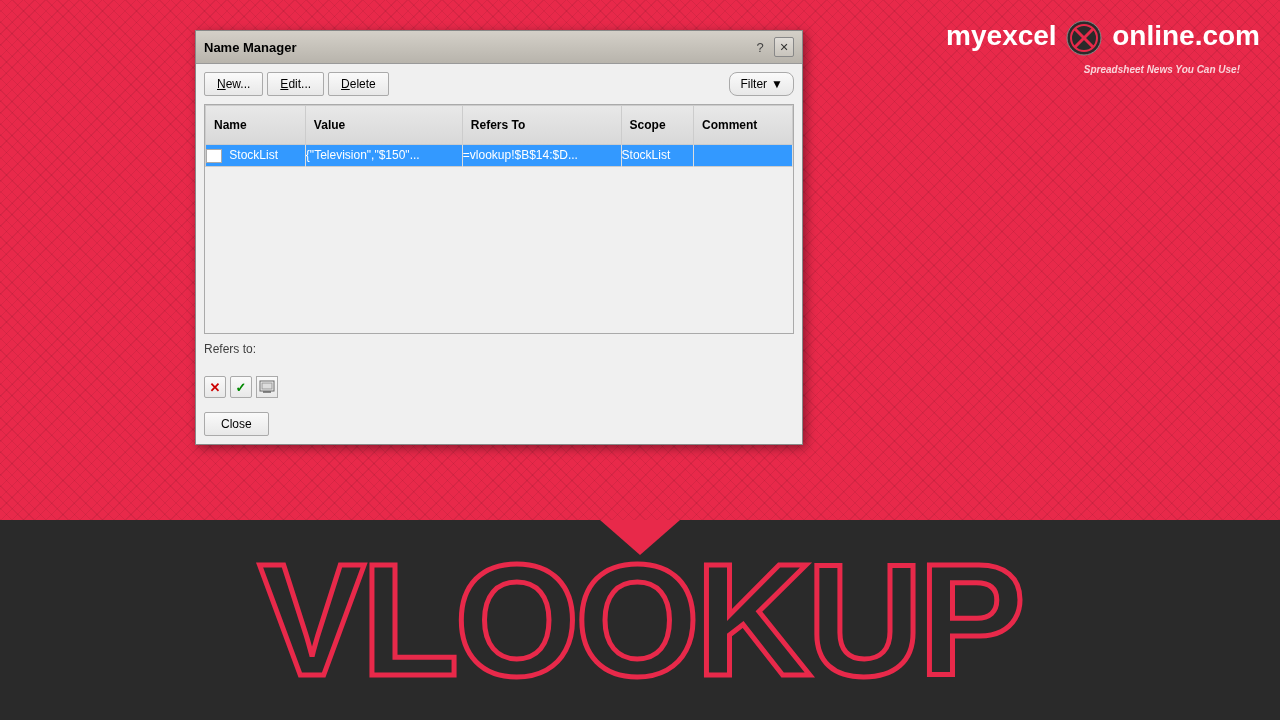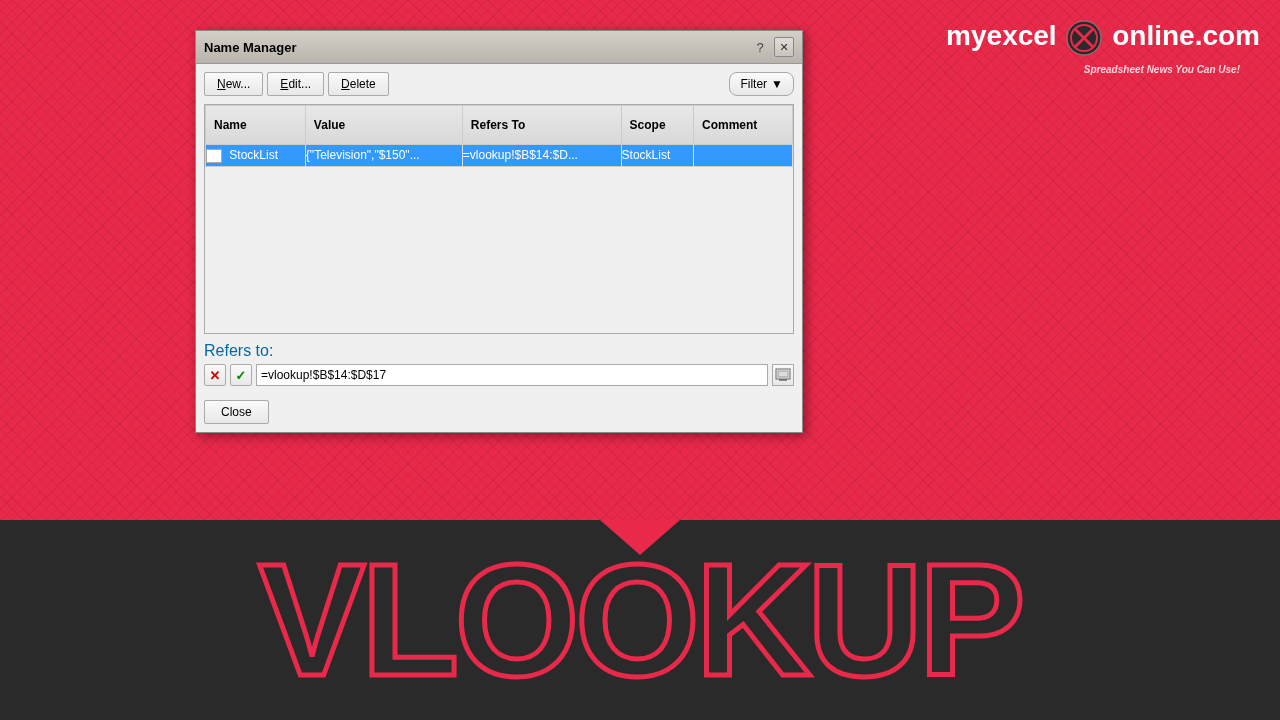--- a/index.html
+++ b/index.html
@@ -233,23 +233,23 @@
       vertical-align: middle;
       position: relative;
     }
 
     
     .refers-to-section {
       margin-top: 8px;
     }
 
     .refers-to-label {
-      font-size: 16px;
-      color: #0369a1;
-      margin-bottom: 4px;
+      font-size: 12px;
+      color: #404040;
+      margin-bottom: 20px;
     }
 
     .refers-to-row {
       display: flex;
       align-items: center;
       gap: 4px;
     }
 
     .refers-to-icon-btn {
       width: 22px;
@@ -373,21 +373,20 @@
             </tr>
           </tbody>
         </table>
       </div>
 
       <div class="refers-to-section">
         <div class="refers-to-label">Refers to:</div>
         <div class="refers-to-row">
           <button class="refers-to-icon-btn" style="color:#cc0000; font-weight:bold;">✕</button>
           <button class="refers-to-icon-btn" style="color:#008800; font-weight:bold;">✓</button>
-          <input class="refers-to-input" type="text" value="=vlookup!$B$14:$D$17" style="">
           <div class="refers-to-collapse">
             <svg width="16" height="14" viewBox="0 0 16 14">
               <rect x="1" y="1" width="14" height="10" fill="none" stroke="#666" stroke-width="1"></rect>
               <rect x="3" y="3" width="10" height="6" fill="#ddd" stroke="#999" stroke-width="1"></rect>
               <line x1="4" y1="12" x2="12" y2="12" stroke="#666" stroke-width="1.5"></line>
             </svg>
           </div>
         </div>
       </div>
 

